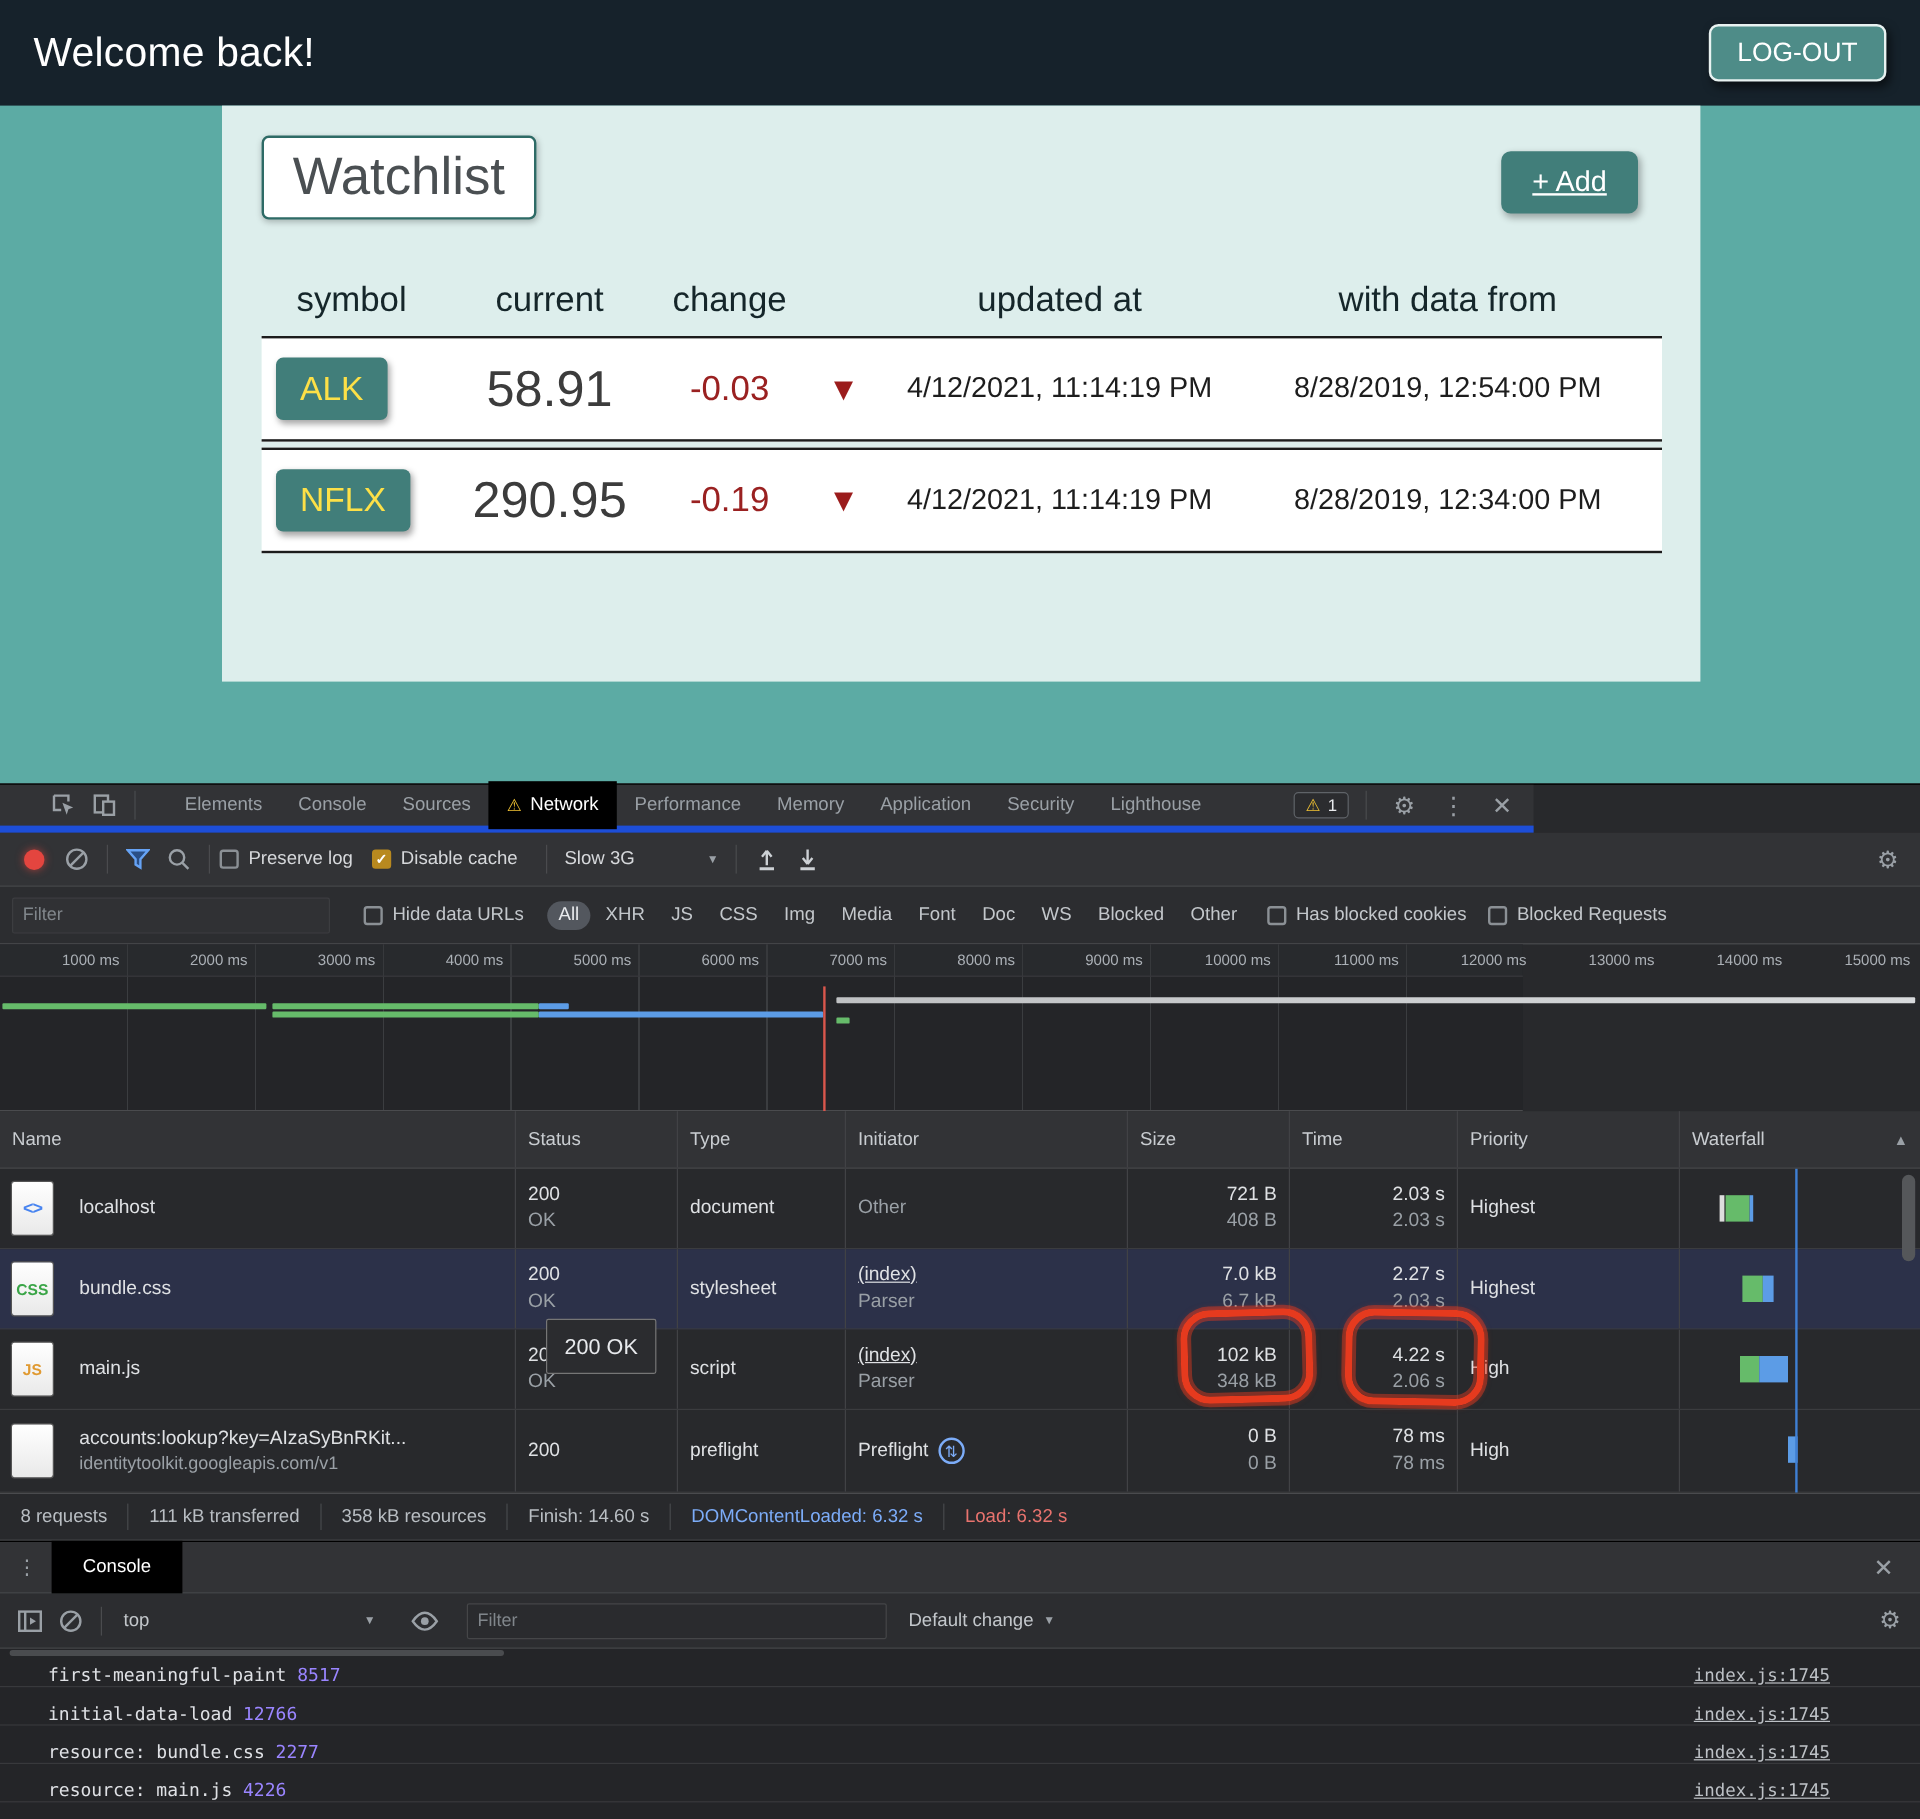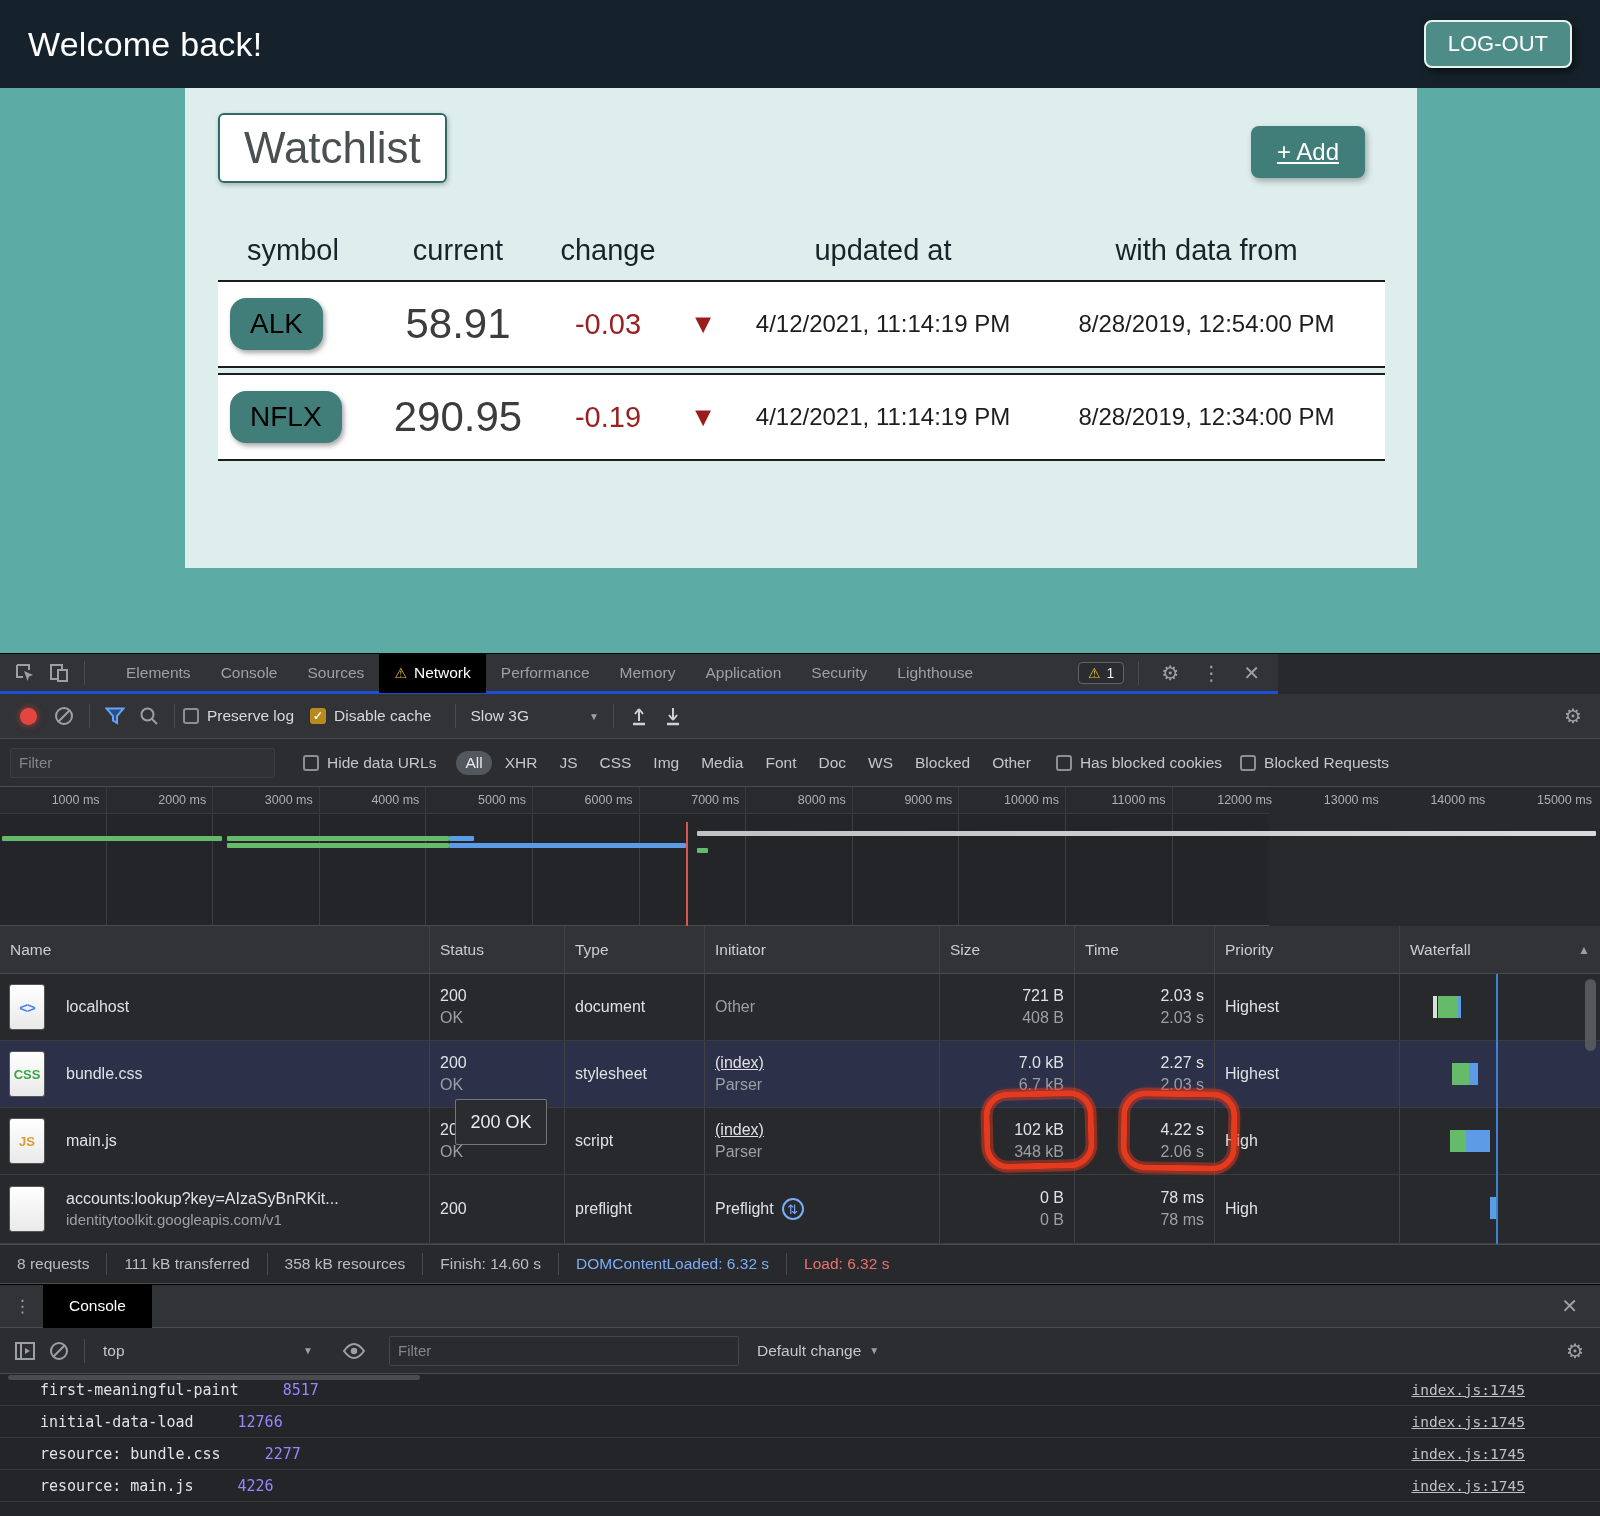--- a/index.html
+++ b/index.html
@@ -13,32 +13,32 @@
   .logout-btn { background:#4e8c88; color:#fff; border:2px solid #e8f2f1; border-radius:8px; font-size:22px; padding:9px 22px; box-shadow:3px 4px 8px rgba(0,0,0,.55); cursor:pointer; }
   .panel { position:absolute; left:185px; top:88px; width:1232px; height:480px; background:#ddeeec; }
   .panel-title { position:absolute; left:33px; top:25px; background:#fff; border:2px solid #2e6b66; border-radius:6px; padding:8px 24px; font-size:44px; color:#4a4f52; box-shadow:1px 2px 5px rgba(0,0,0,.25); }
   .add-btn { position:absolute; right:52px; top:38px; background:#417e7a; color:#fff; border:none; border-radius:8px; font-size:24px; padding:12px 26px; box-shadow:2px 3px 6px rgba(0,0,0,.3); cursor:pointer;text-decoration:underline; }
   .wl-table { position:absolute; left:33px; top:132px; width:1167px; }
   .wl-head, .wl-row-grid { display:grid; grid-template-columns:150px 180px 120px 70px 290px 1fr; align-items:center; }
   .wl-head { height:60px; font-size:29px; color:#15262a; }
   .wl-head > div { text-align:center; }
   .wl-row { background:#fff; border-top:2px solid #1c1c1c; border-bottom:2px solid #1c1c1c; margin-bottom:5px; height:88px; }
   .wl-row-grid { height:100%; }
-  .sym-badge { margin-left:12px; justify-self:start; background:#417e7a; color:#000000; font-size:28px; padding:10px 20px; border-radius:16px; box-shadow:2px 3px 5px rgba(0,0,0,.35); }
+  .sym-badge { margin-left:12px; justify-self:start; background:#417e7a; color:#fde047; font-size:28px; padding:10px 20px; border-radius:6px; box-shadow:2px 3px 5px rgba(0,0,0,.35); }
   .price { font-size:42px; color:#3c3c3c; text-align:center; }
   .chg { font-size:29px; color:#9a2121; text-align:center; }
   .tri { color:#9b1c1c; font-size:27px; text-align:center; }
   .dt { font-size:24px; color:#1d1d1d; text-align:center; }
 
   
   #devtools { position:absolute; top:653px; left:0; width:1600px; height:863px; background:#28292c; border-top:1px solid #000; color:#dfe1e4; font-size:15px; }
   .vdiv { width:1px; height:24px; background:#4a4b4e; margin:0 8px; }
 
   
-  .tabbar { position:absolute; top:0; left:0; width:1278px; height:40px; background:#323336; border-bottom:3px solid #1d4ed8; display:flex; align-items:center; }
+  .tabbar { position:absolute; top:0; left:0; width:1278px; height:40px; background:#323336; border-bottom:6px solid #1d4ed8; display:flex; align-items:center;padding-left:28px; }
   .tool-ic { width:34px; height:28px; display:flex; align-items:center; justify-content:center; cursor:pointer; }
   .tabs { display:flex; align-items:center; height:40px; margin-left:18px; }
   .tab { padding:0 15px; height:40px; line-height:40px; color:#9aa0a6; font-size:15.5px; cursor:pointer; white-space:nowrap; }
   .tab.active { background:#000; color:#fff; display:flex; align-items:center; gap:7px; }
   .warn-tri { color:#f1c232; font-size:14px; }
   .tabbar-right { margin-left:auto; display:flex; align-items:center; gap:6px; padding-right:10px; }
   .warn-badge { display:flex; align-items:center; gap:6px; border:1px solid #5f6368; border-radius:4px; background:#2b2c2f; padding:2px 9px; font-size:14px; color:#e8eaed; cursor:pointer; }
   .glyph-btn { font-size:20px; color:#9aa0a6; cursor:pointer; padding:0 8px; }
 
   
@@ -113,21 +113,21 @@
   .drawer-dots { color:#9aa0a6; font-size:17px; padding:0 14px; letter-spacing:-2px; cursor:pointer; }
   .ctab { background:#000; color:#fff; height:44px; line-height:44px; padding:0 26px; font-size:15.5px; cursor:pointer; }
   .ctabs-right { margin-left:auto; padding-right:14px; }
   .ctoolbar { position:absolute; top:674px; left:0; width:1600px; height:46px; background:#2c2d30; border-bottom:1px solid #4a4b4e; display:flex; align-items:center; padding:0 8px; }
   .ctx-dd { display:flex; align-items:center; width:230px; justify-content:space-between; color:#c3c7cb; font-size:15.5px; padding:0 10px; cursor:pointer; }
   .cfilter { width:350px; height:30px; background:#2a2b2e; border:1px solid #454648; border-radius:2px; color:#dfe1e4; font-size:15px; padding:0 8px; margin:0 18px; }
   .cfilter::placeholder { color:#80868b; }
   .levels-dd { display:flex; align-items:center; gap:8px; color:#c3c7cb; font-size:15.5px; cursor:pointer; }
   .clogs { position:absolute; top:720px; left:0; width:1600px; height:143px; background:#242528; }
   .hscroll { position:absolute; top:1px; left:8px; width:412px; height:5px; border-radius:3px; background:#4a4c4f; }
-  .clog { height:32px; border-bottom:1px solid #38393c; display:flex; align-items:center; padding:0 75px 0 40px; font-family:"DejaVu Sans Mono", monospace; font-size:15px; color:#dfe1e5;gap:35px; }
+  .clog { height:32px; border-bottom:1px solid #38393c; display:flex; align-items:flex-end; padding:0 75px 0 40px; font-family:"DejaVu Sans Mono", monospace; font-size:15px; color:#dfe1e5; }
   .clog:first-of-type { border-top:1px solid #38393c; margin-top:6px; }
   .lognum { color:#9a85ff; margin-left:9px; }
   .logsrc { margin-left:auto; color:#bdc1c6; text-decoration:underline; cursor:pointer; font-size:14.5px; }
 </style>
 </head>
 <body>
 
 <div id="stage">
 
   <div id="app">

